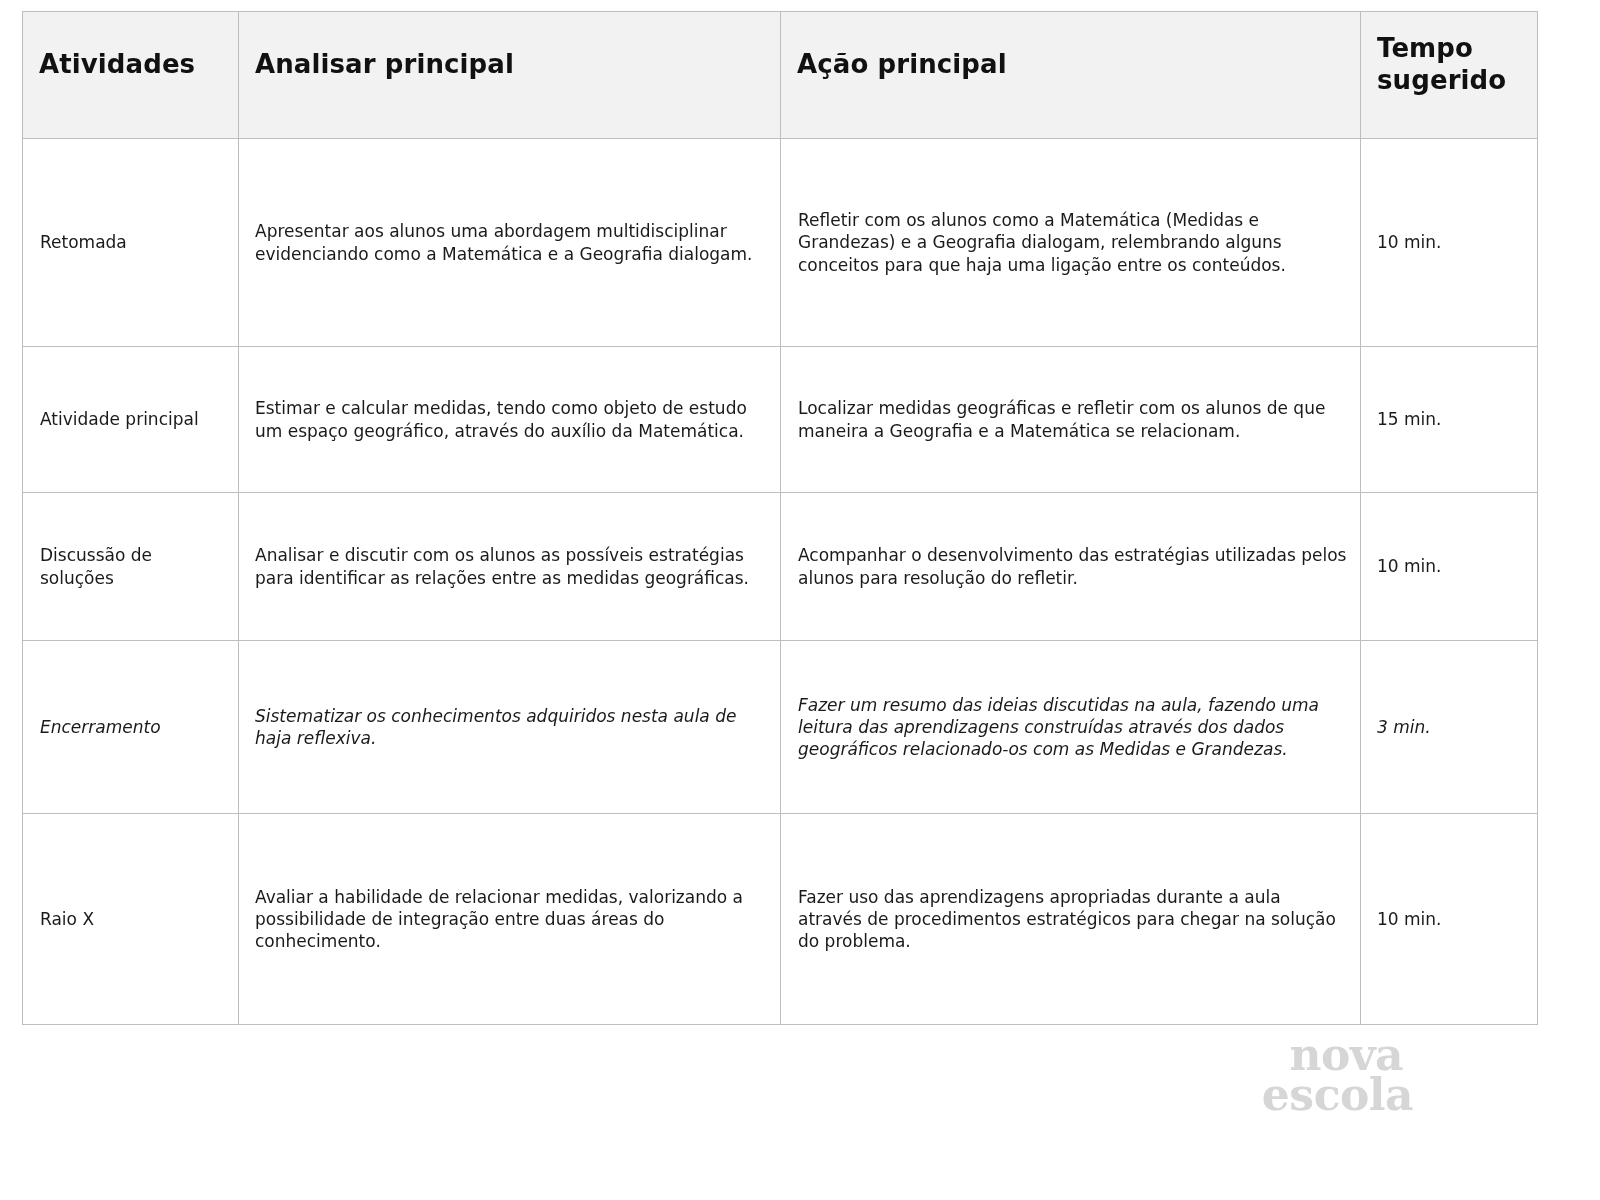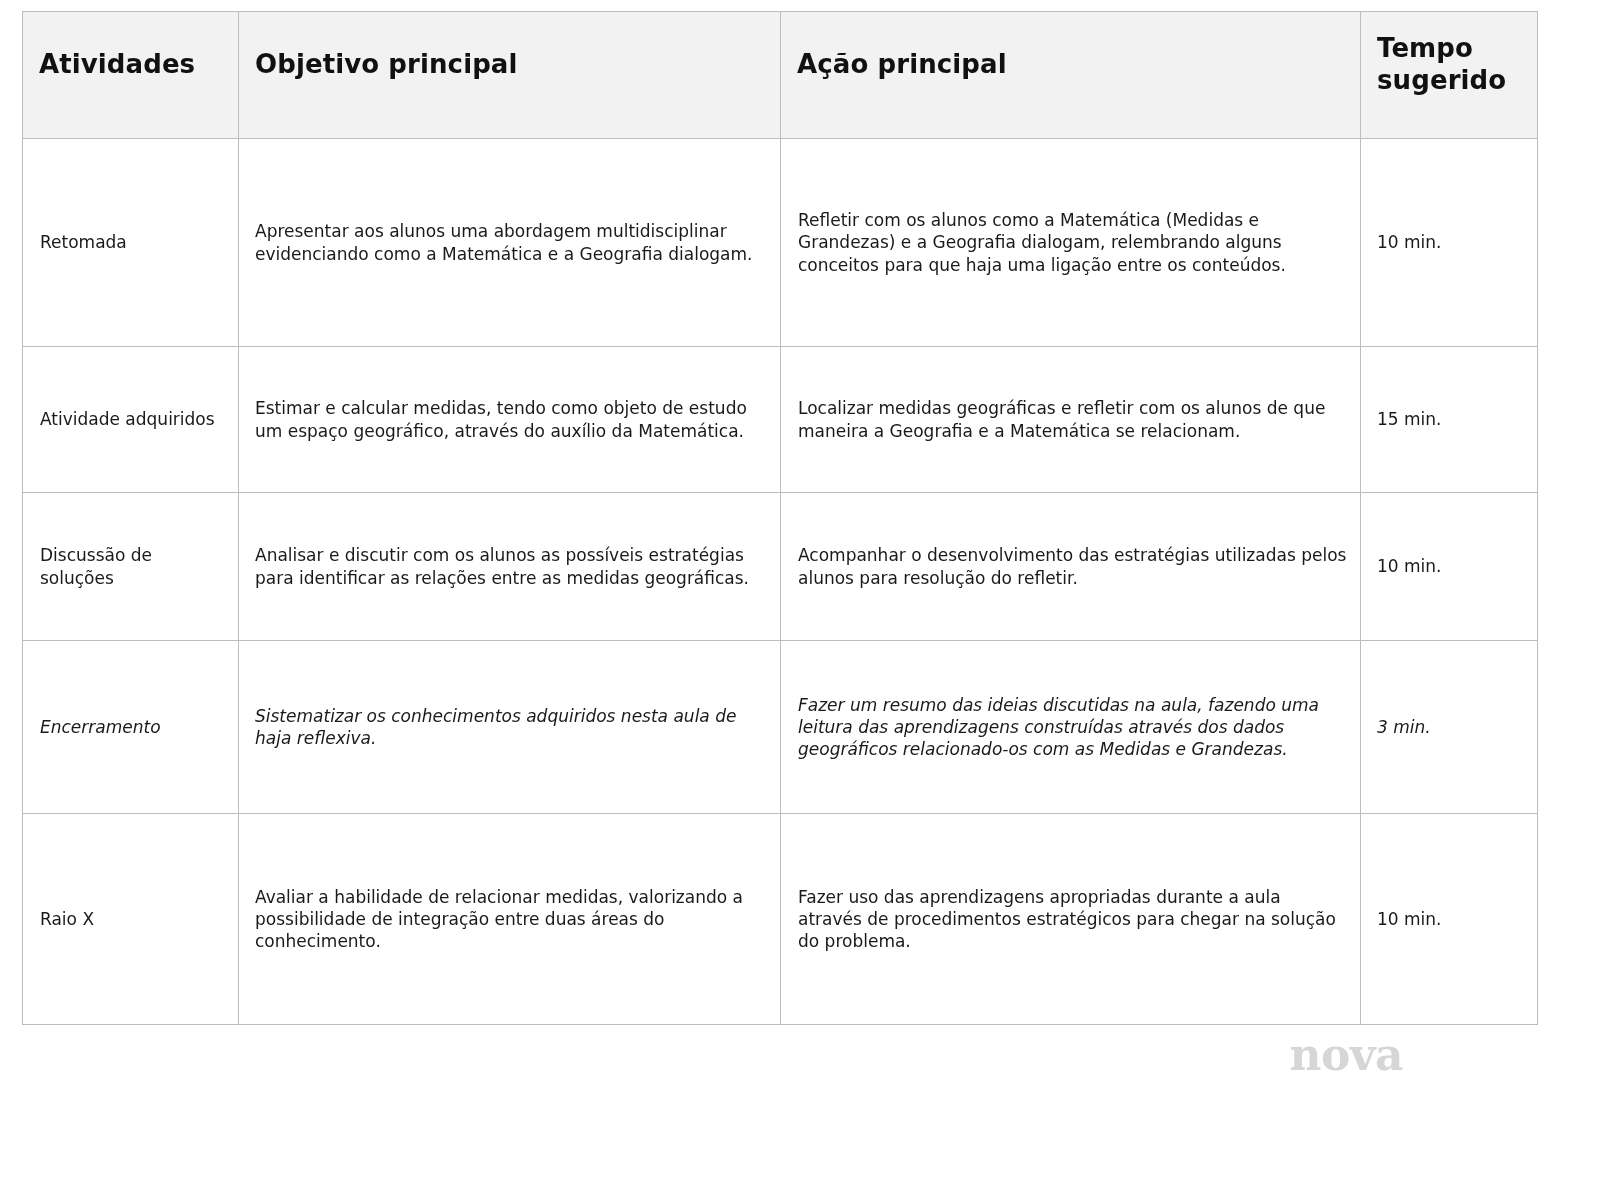--- a/index.html
+++ b/index.html
@@ -114,39 +114,39 @@
         <col class="c-objetivo">
         <col class="c-acao">
         <col class="c-tempo">
       </colgroup>
       <thead>
         <tr>
           <th>
             <span class="hdr-inner">Atividades</span>
           </th>
           <th>
-            <span class="hdr-inner">Objetivo principal</span>
+            <span class="hdr-inner">Analisar principal</span>
           </th>
           <th>
             <span class="hdr-inner">Ação principal</span>
           </th>
           <th>
             <span class="hdr-inner"><span>Tempo</span><br><span>sugerido</span></span>
           </th>
         </tr>
       </thead>
       <tbody>
         <tr class="row-0">
           <td class="cell-atividade">Retomada</td>
           <td class="cell-objetivo">Apresentar aos alunos uma abordagem multidisciplinar evidenciando como a Matemática e a Geografia dialogam.</td>
           <td class="cell-acao">Refletir com os alunos como  a Matemática (Medidas e Grandezas)  e a Geografia dialogam, relembrando alguns conceitos para que haja uma ligação entre os conteúdos.</td>
           <td class="cell-tempo">10 min.</td>
         </tr>
         <tr class="row-1">
-          <td class="cell-atividade">Atividade adquiridos</td>
+          <td class="cell-atividade">Atividade principal</td>
           <td class="cell-objetivo">Estimar e calcular medidas, tendo como objeto de estudo um  espaço geográfico, através do auxílio da Matemática.</td>
           <td class="cell-acao">Localizar  medidas geográficas e refletir com os alunos de que maneira a Geografia e a Matemática se relacionam.</td>
           <td class="cell-tempo">15 min.</td>
         </tr>
         <tr class="row-2">
           <td class="cell-atividade">Discussão de soluções</td>
           <td class="cell-objetivo">Analisar e discutir com os alunos as possíveis estratégias para identificar as relações entre as medidas geográficas.</td>
           <td class="cell-acao">Acompanhar o desenvolvimento das estratégias utilizadas pelos alunos para resolução do refletir.</td>
           <td class="cell-tempo">10 min.</td>
         </tr>
@@ -161,15 +161,16 @@
           <td class="cell-objetivo">Avaliar a habilidade de relacionar medidas, valorizando a possibilidade de integração entre duas áreas do conhecimento.</td>
           <td class="cell-acao">Fazer uso das aprendizagens apropriadas durante a aula através de procedimentos estratégicos para chegar na solução do problema.</td>
           <td class="cell-tempo">10 min.</td>
         </tr>
       </tbody>
     </table>
   </div>
 
   <div class="brand">
     <span class="brand-line nova">nova</span>
+    <span class="brand-line">escola</span>
   </div>
 
 </div>
 
 </body></html>

